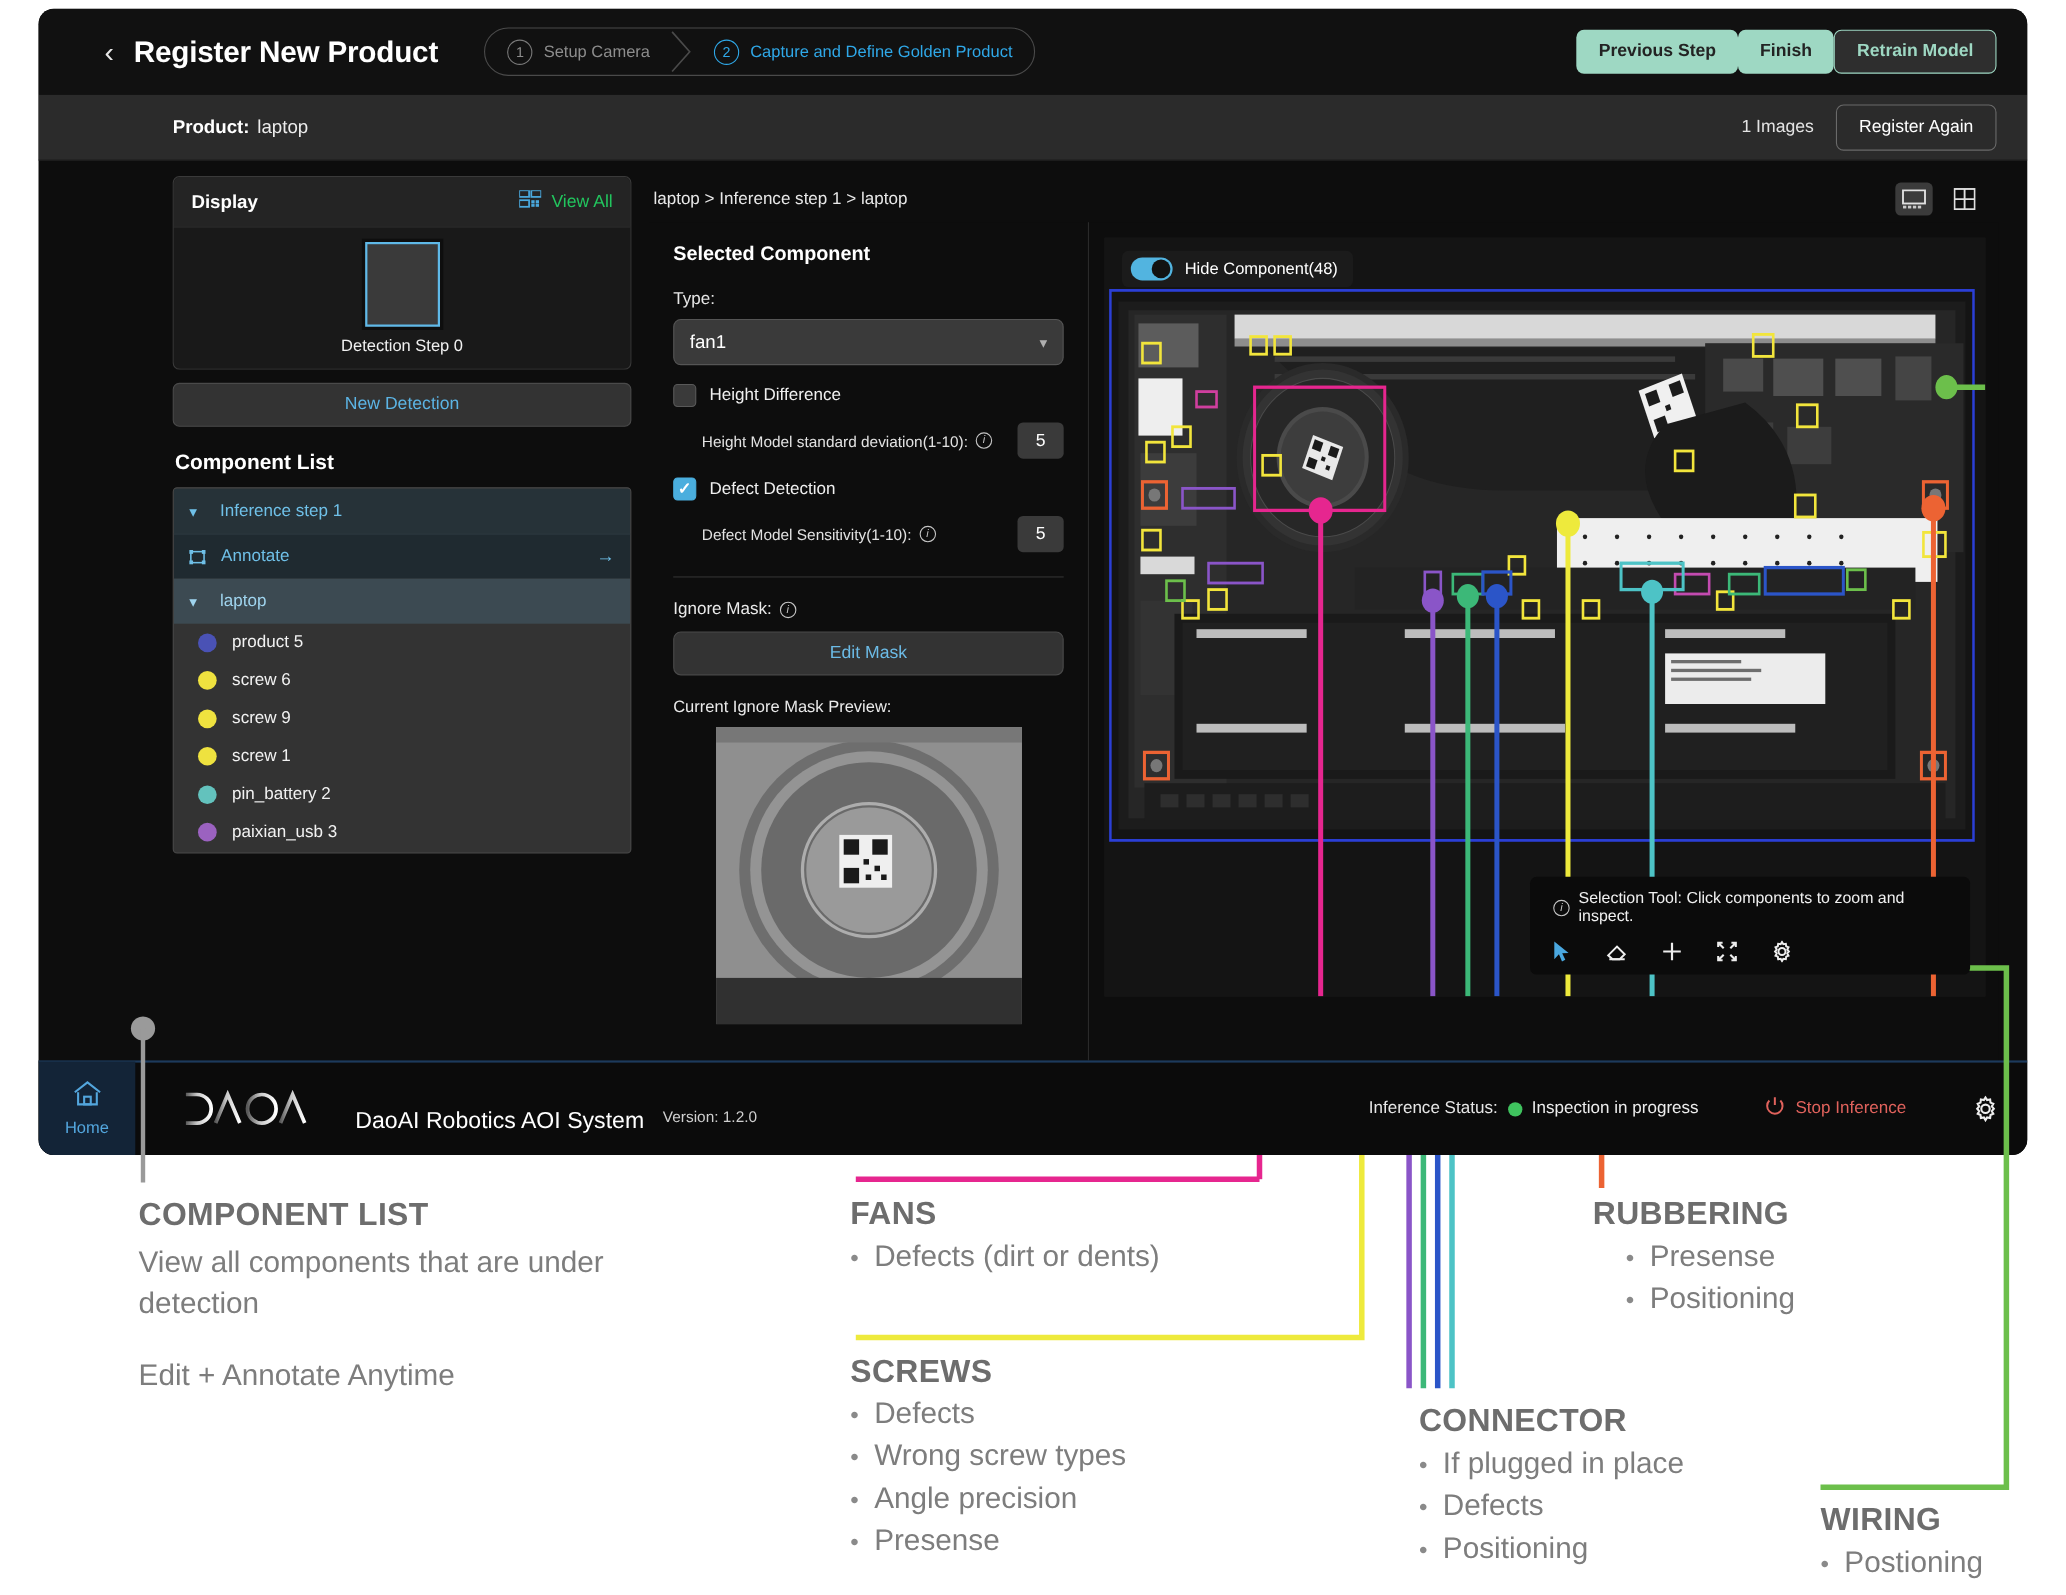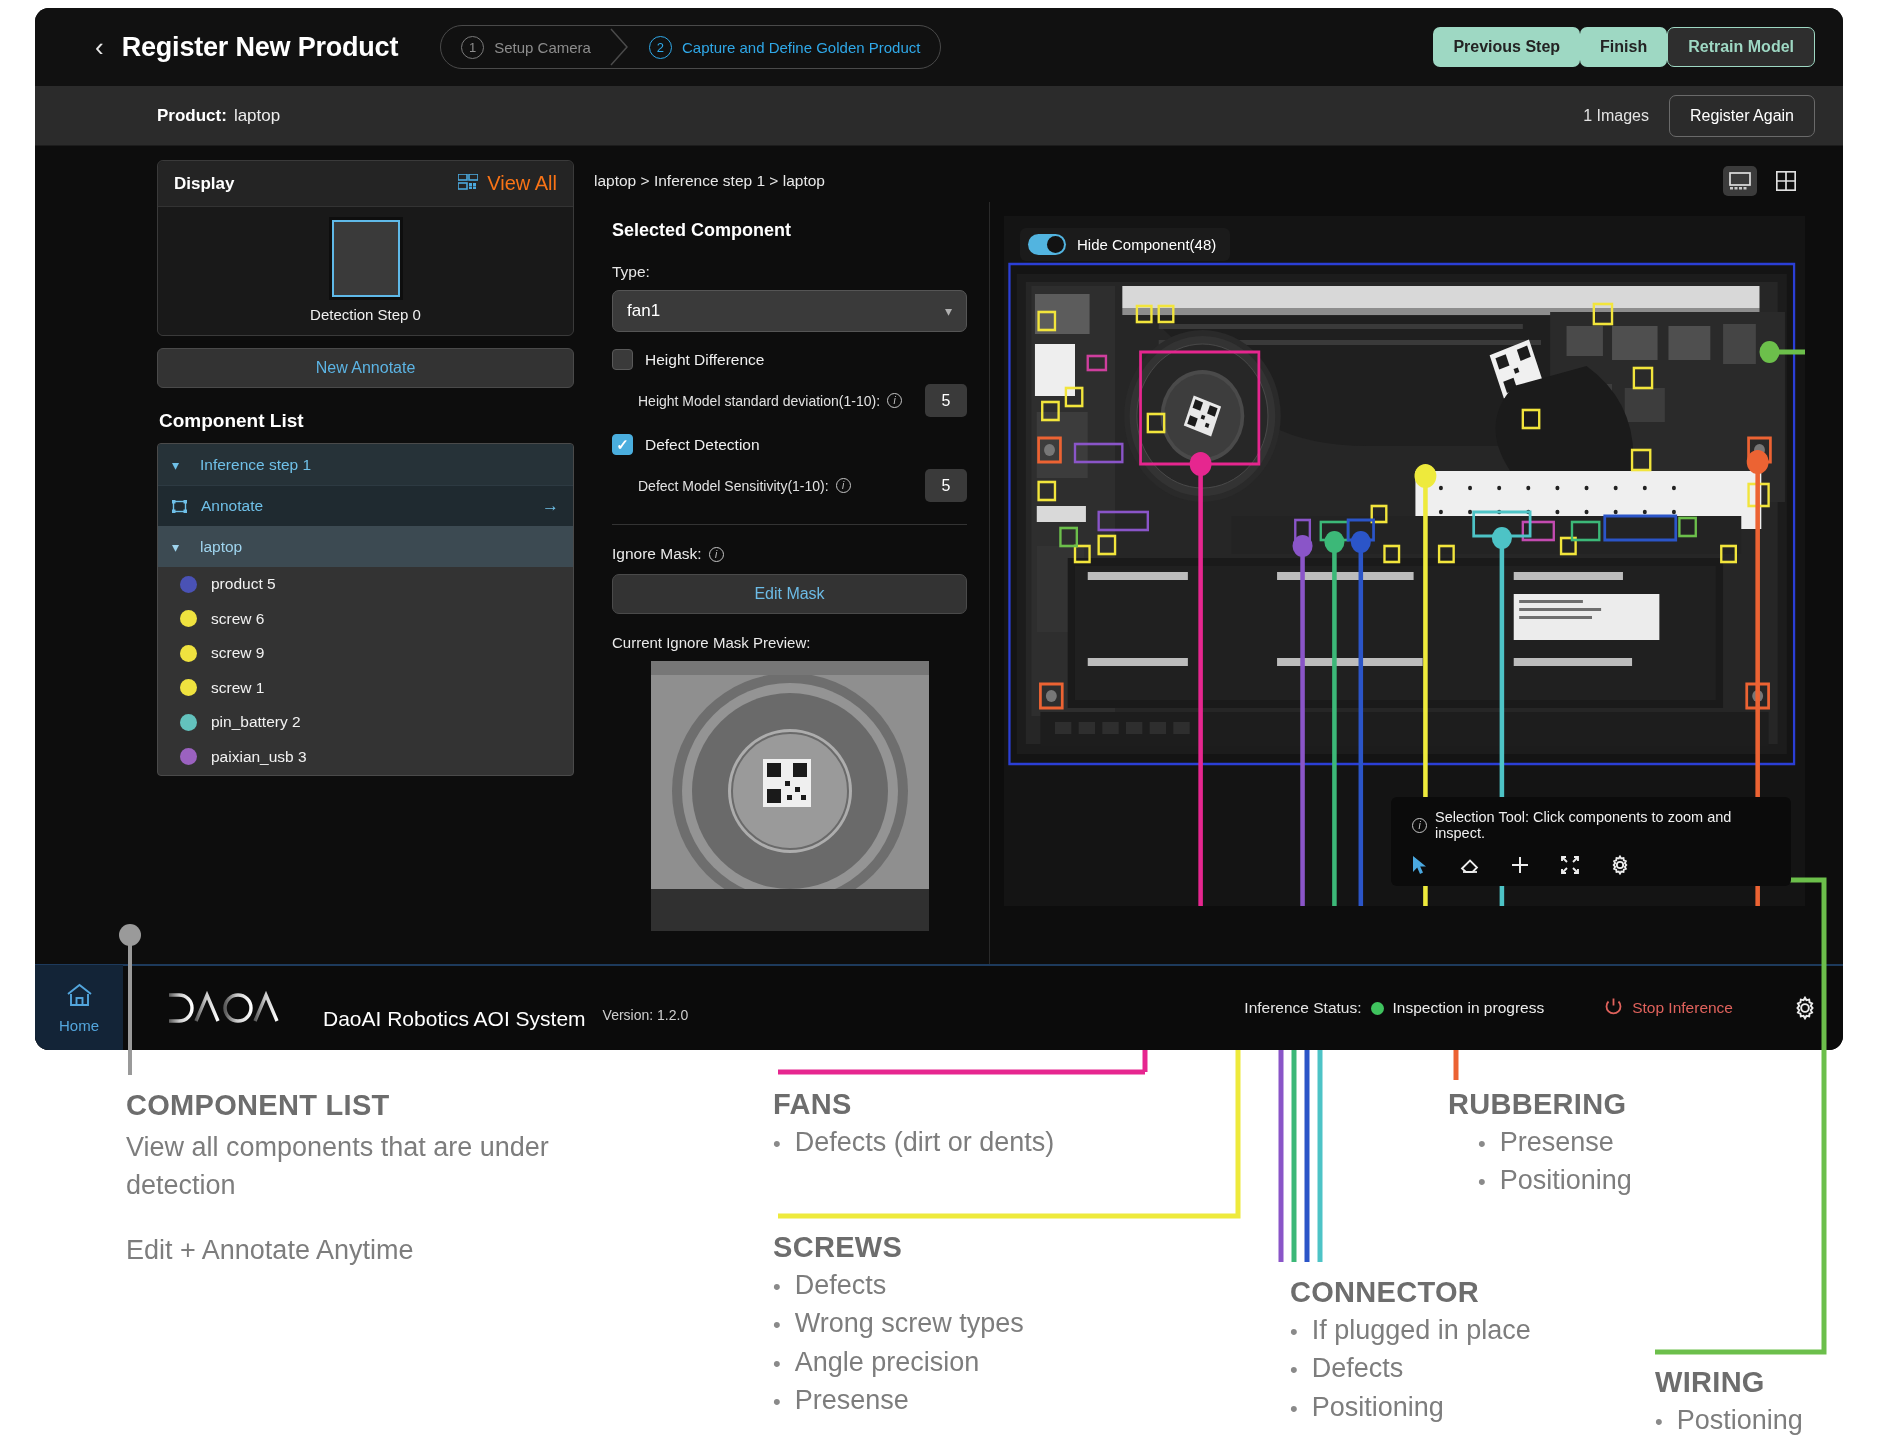--- a/index.html
+++ b/index.html
@@ -86,21 +86,21 @@
   
   .sidebar { width: 417px; flex: 0 0 417px; }
   .panel-card { background: #1c1c1c; border: 1px solid #3a3a3a; border-radius: 6px; }
   .display-head {
     height: 46px; display: flex; align-items: center; padding: 0 16px;
     background: #242424; border-bottom: 1px solid #333;
     border-radius: 6px 6px 0 0;
   }
   .display-title { color: #fff; font-size: 17px; font-weight: bold; }
   .view-all { margin-left: auto; display: flex; align-items: center; gap: 9px; cursor: pointer; }
-  .view-all-label { color: #f97316; font-size: 20px; }
+  .view-all-label { color: #22c55e; font-size: 16px; }
   .display-body {
     height: 128px; display: flex; flex-direction: column;
     align-items: center; justify-content: center; background: #191919;
     border-radius: 0 0 6px 6px;
   }
   .thumb {
     width: 68px; height: 77px; background: #3a3a3a;
     border: 2px solid #5fb9e8; box-shadow: 0 0 0 3px #0e0e0e;
   }
   .thumb-label { color: #f0f0f0; font-size: 15px; margin-top: 9px; }
@@ -302,21 +302,21 @@
               </span>
               <span class="view-all-label">View All</span>
             </div>
           </div>
           <div class="display-body">
             <div class="thumb"></div>
             <div class="thumb-label">Detection Step 0</div>
           </div>
         </div>
 
-        <div class="new-variation">New Annotate</div>
+        <div class="new-variation">New Detection</div>
 
         <div class="comp-list-title">Component List</div>
 
         <div class="comp-list-box">
           <div class="tree-row tree-step">
             <span class="chev">▾</span>
             <span>Inference step 1</span>
           </div>
           <div class="tree-row tree-annotate">
             <span class="ann-icon">

